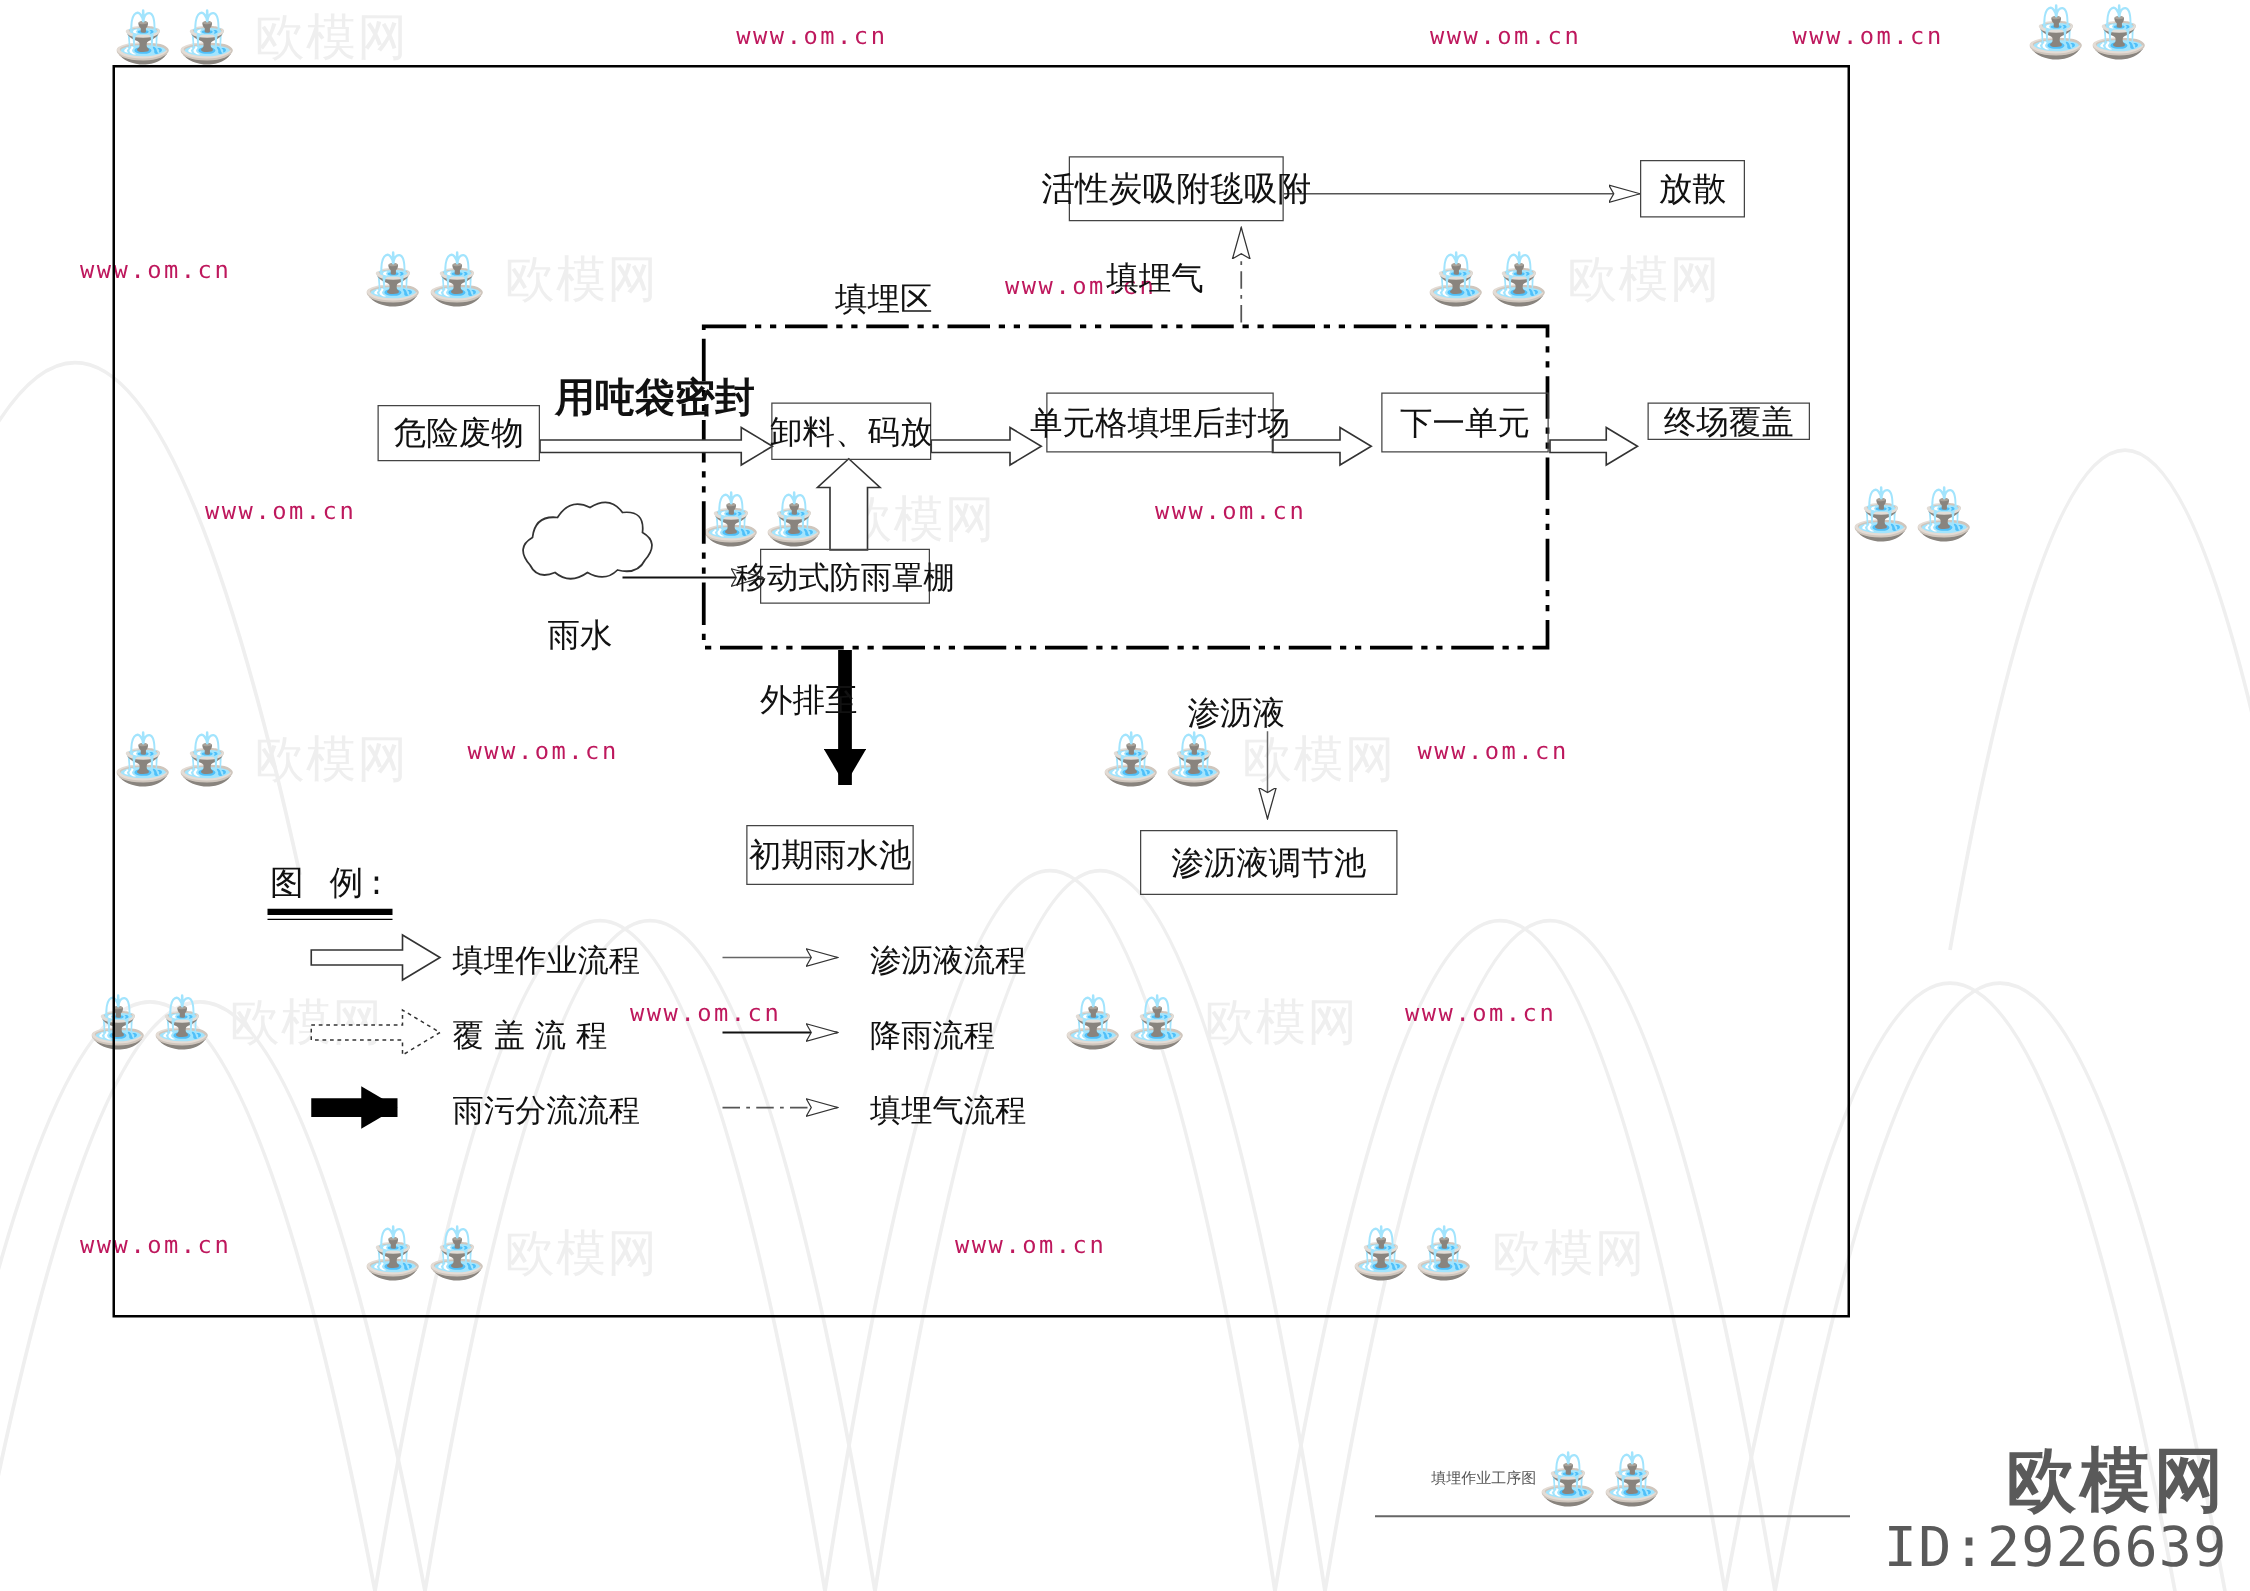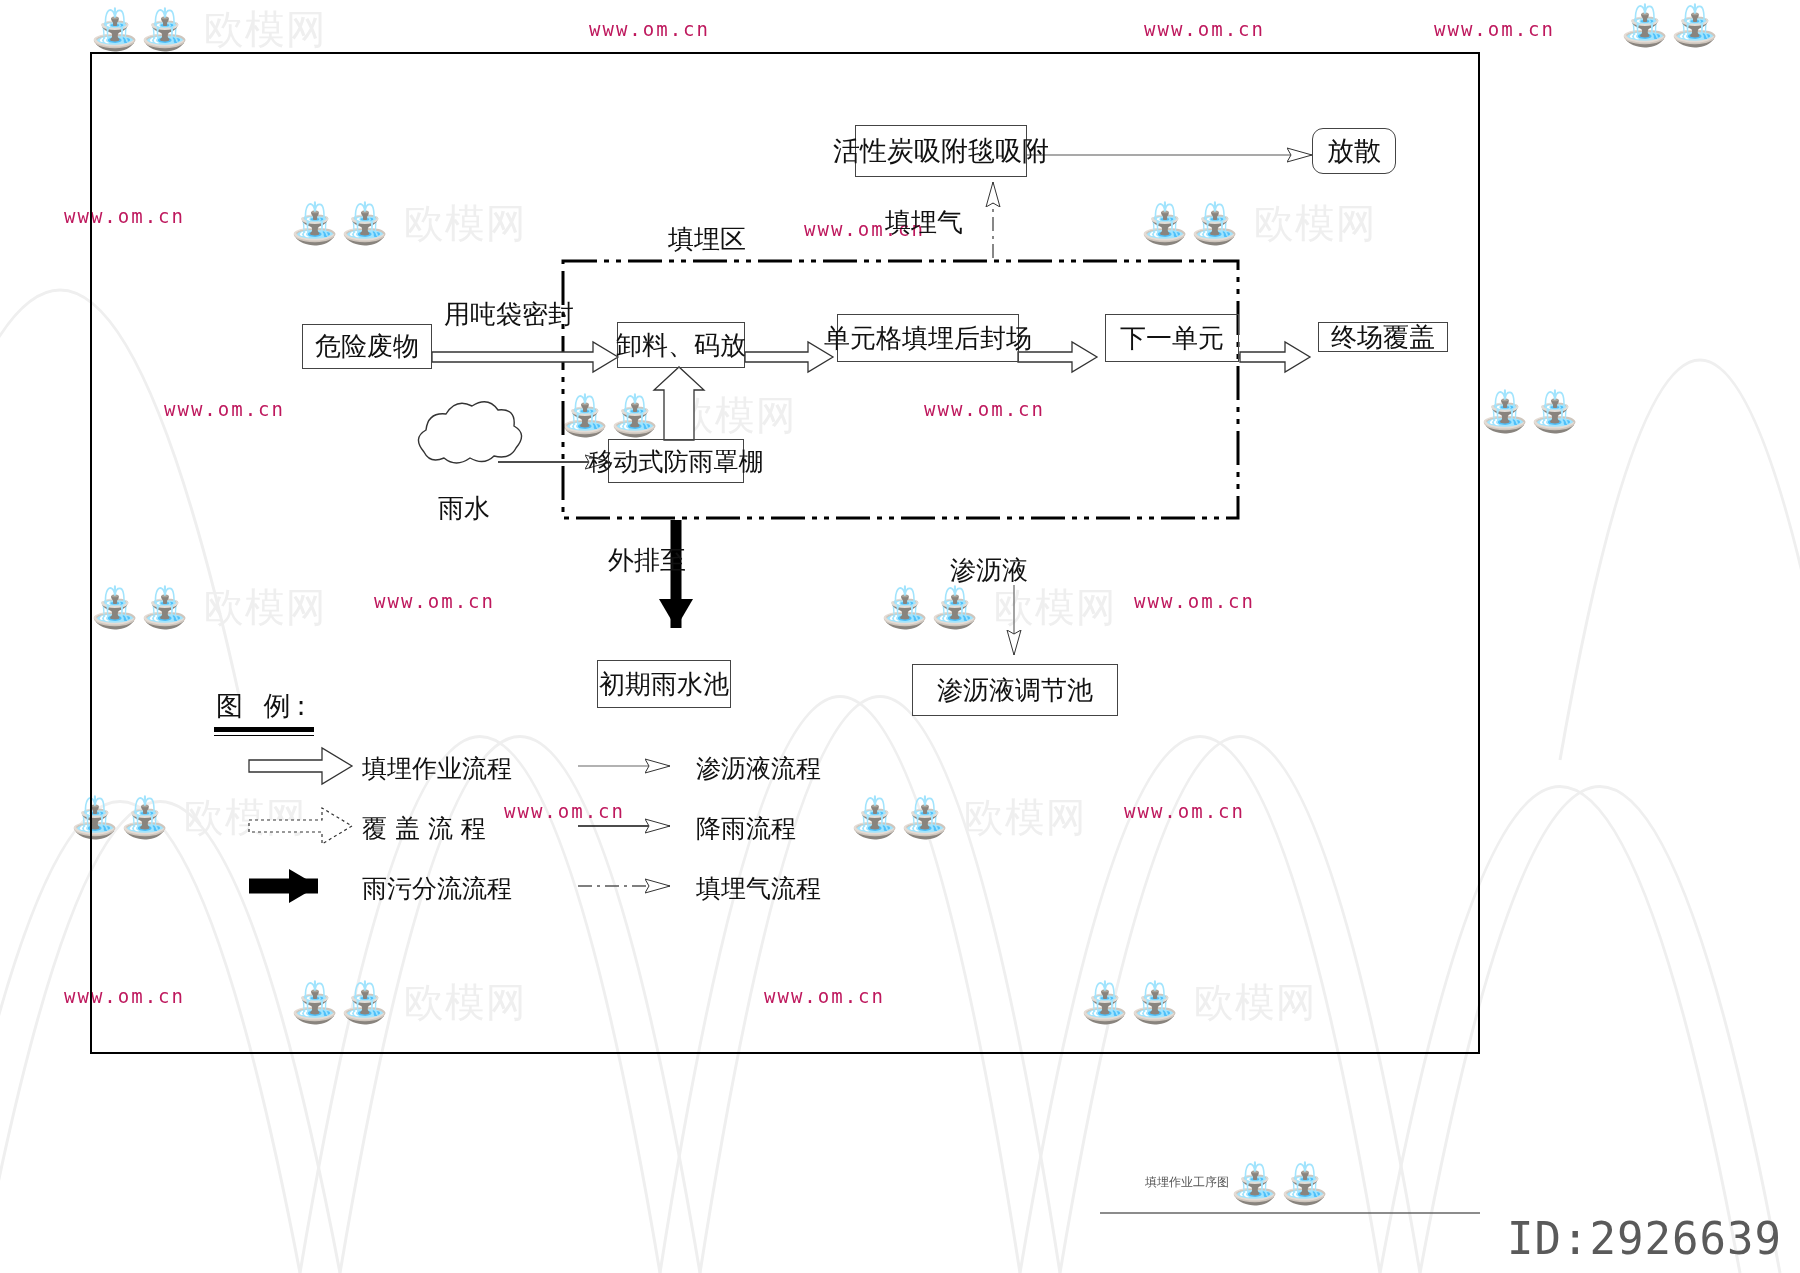--- a/index.html
+++ b/index.html
@@ -185,27 +185,27 @@
 
   <line x1="1100" y1="1213" x2="1480" y2="1213" stroke="#666" stroke-width="1.5"></line>
 </svg>
 
 <div class="lbl cn" style="left:668px;top:222px;font-size:26px;text-align:right;">填埋区</div>
 
 <div class="nbox cn" style="left:855px;top:125px;width:172px;height:52px;font-size:27px;overflow:visible;">
   <span>活性炭吸附毯吸附</span>
 </div>
 
-<div class="nbox cn" style="left:1312px;top:128px;width:84px;height:46px;font-size:27px;border-radius:11px;">
+<div class="nbox cn" style="left:1312px;top:128px;width:84px;height:46px;font-size:27px;">
   <span>放散</span>
 </div>
 
 <div class="lbl cn" style="left:885px;top:205px;font-size:26px;">填埋气</div>
 
-<div class="lbl cn" style="left:444px;top:297px;font-size:26px;">用吨袋密封</div>
+<div class="lbl cn" style="left:444px;top:297px;font-size:32px;font-weight:bold;">用吨袋密封</div>
 
 <div class="nbox cn" style="left:302px;top:324px;width:130px;height:45px;font-size:26px;">
   <span>危险废物</span>
 </div>
 
 <div class="nbox cn" style="left:617px;top:322px;width:128px;height:46px;font-size:26px;">
   <span>卸料、码放</span>
 </div>
 
 <div class="nbox cn" style="left:837px;top:314px;width:182px;height:48px;font-size:26px;">
@@ -247,14 +247,15 @@
   <div class="leg-txt cn" style="left:696px;top:752px;">渗沥液流程</div>
   <div class="leg-txt cn" style="left:362px;top:812px;">覆 盖 流 程</div>
   <div class="leg-txt cn" style="left:696px;top:812px;">降雨流程</div>
   <div class="leg-txt cn" style="left:362px;top:872px;">雨污分流流程</div>
   <div class="leg-txt cn" style="left:696px;top:872px;">填埋气流程</div>
 </div>
 
 <div id="caption" style="left:1145px;top:1174px;">填埋作业工序图</div>
 
 <div id="idblock">
+  <div class="brand">欧模网</div>
   <div class="idtxt">ID:2926639</div>
 </div>
 
 </body></html>

